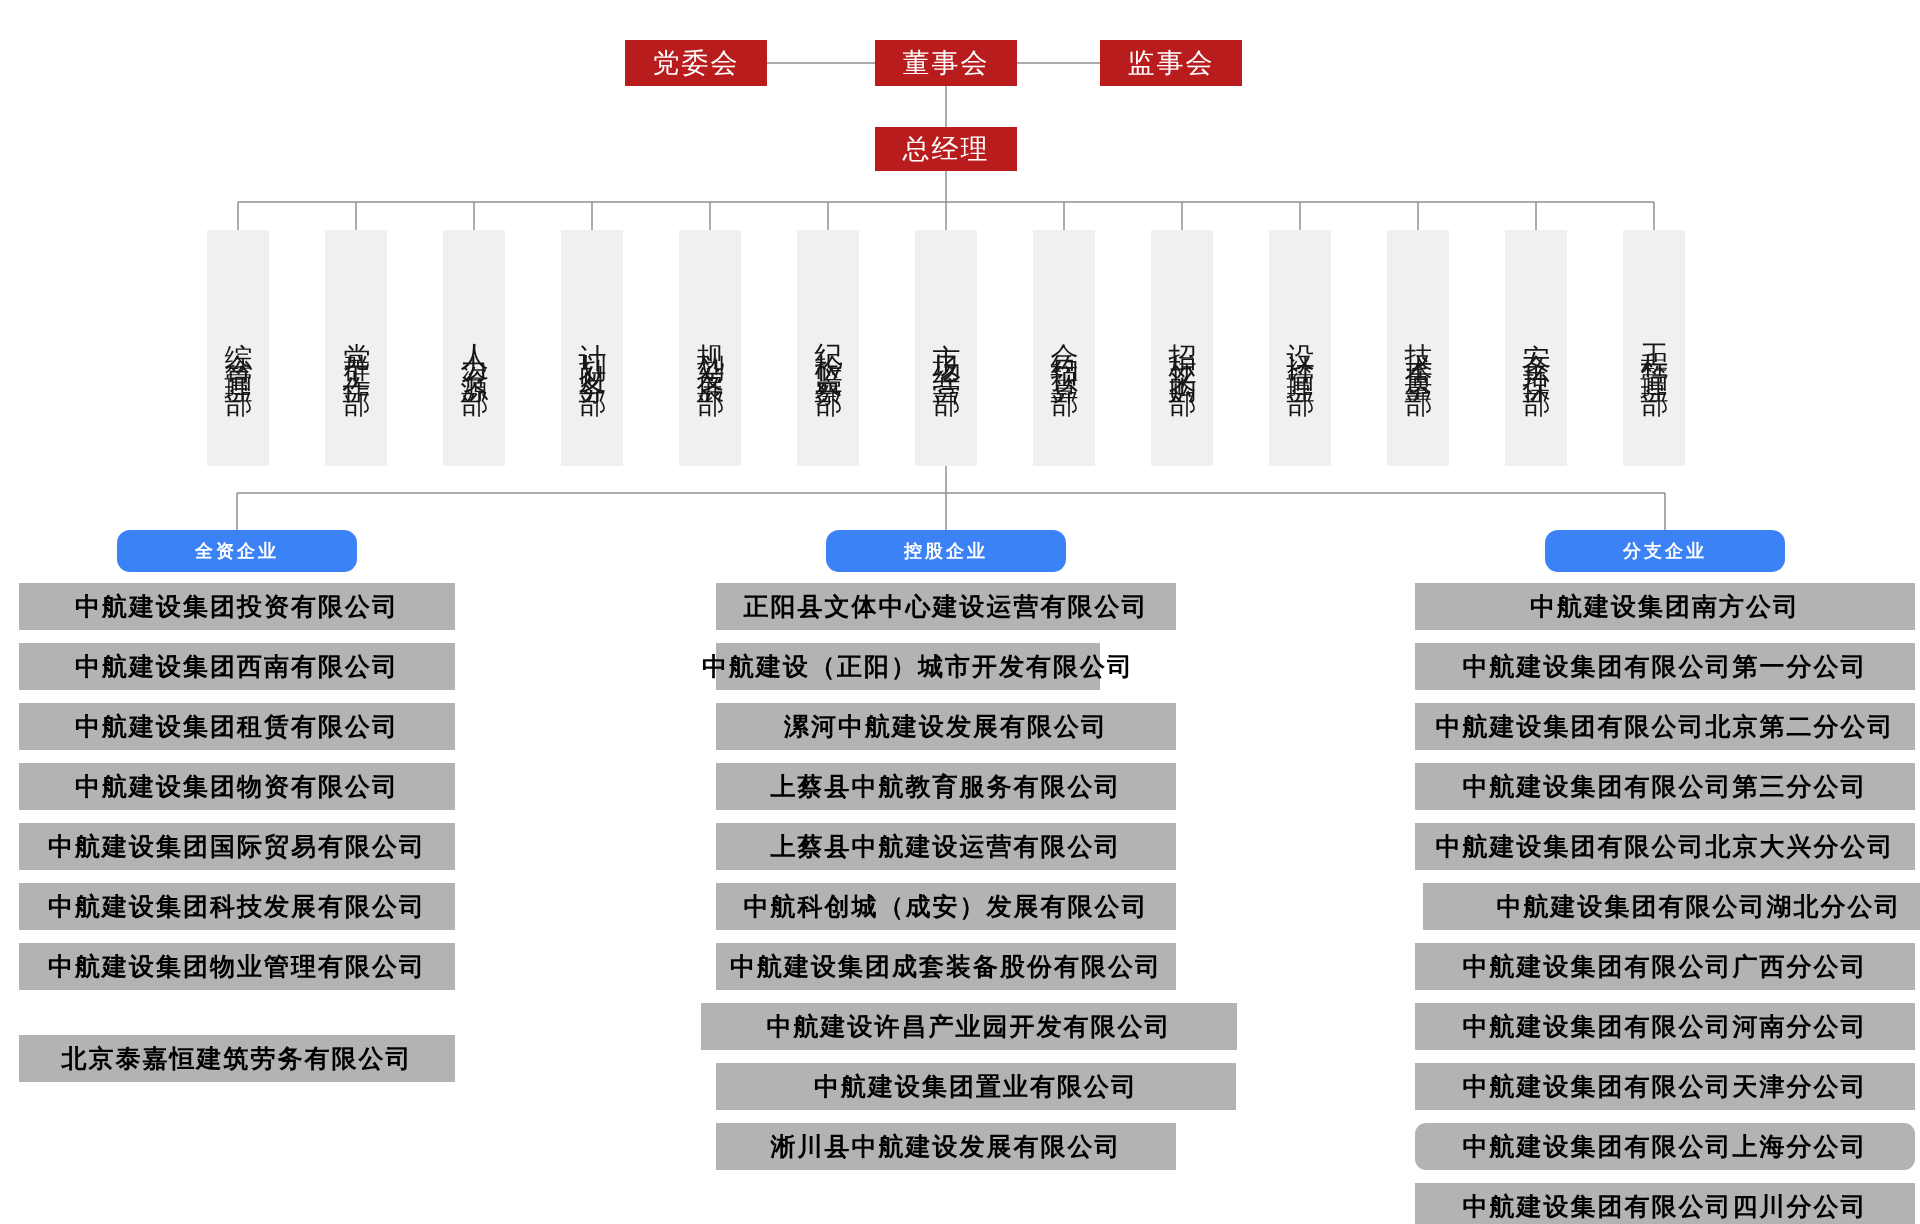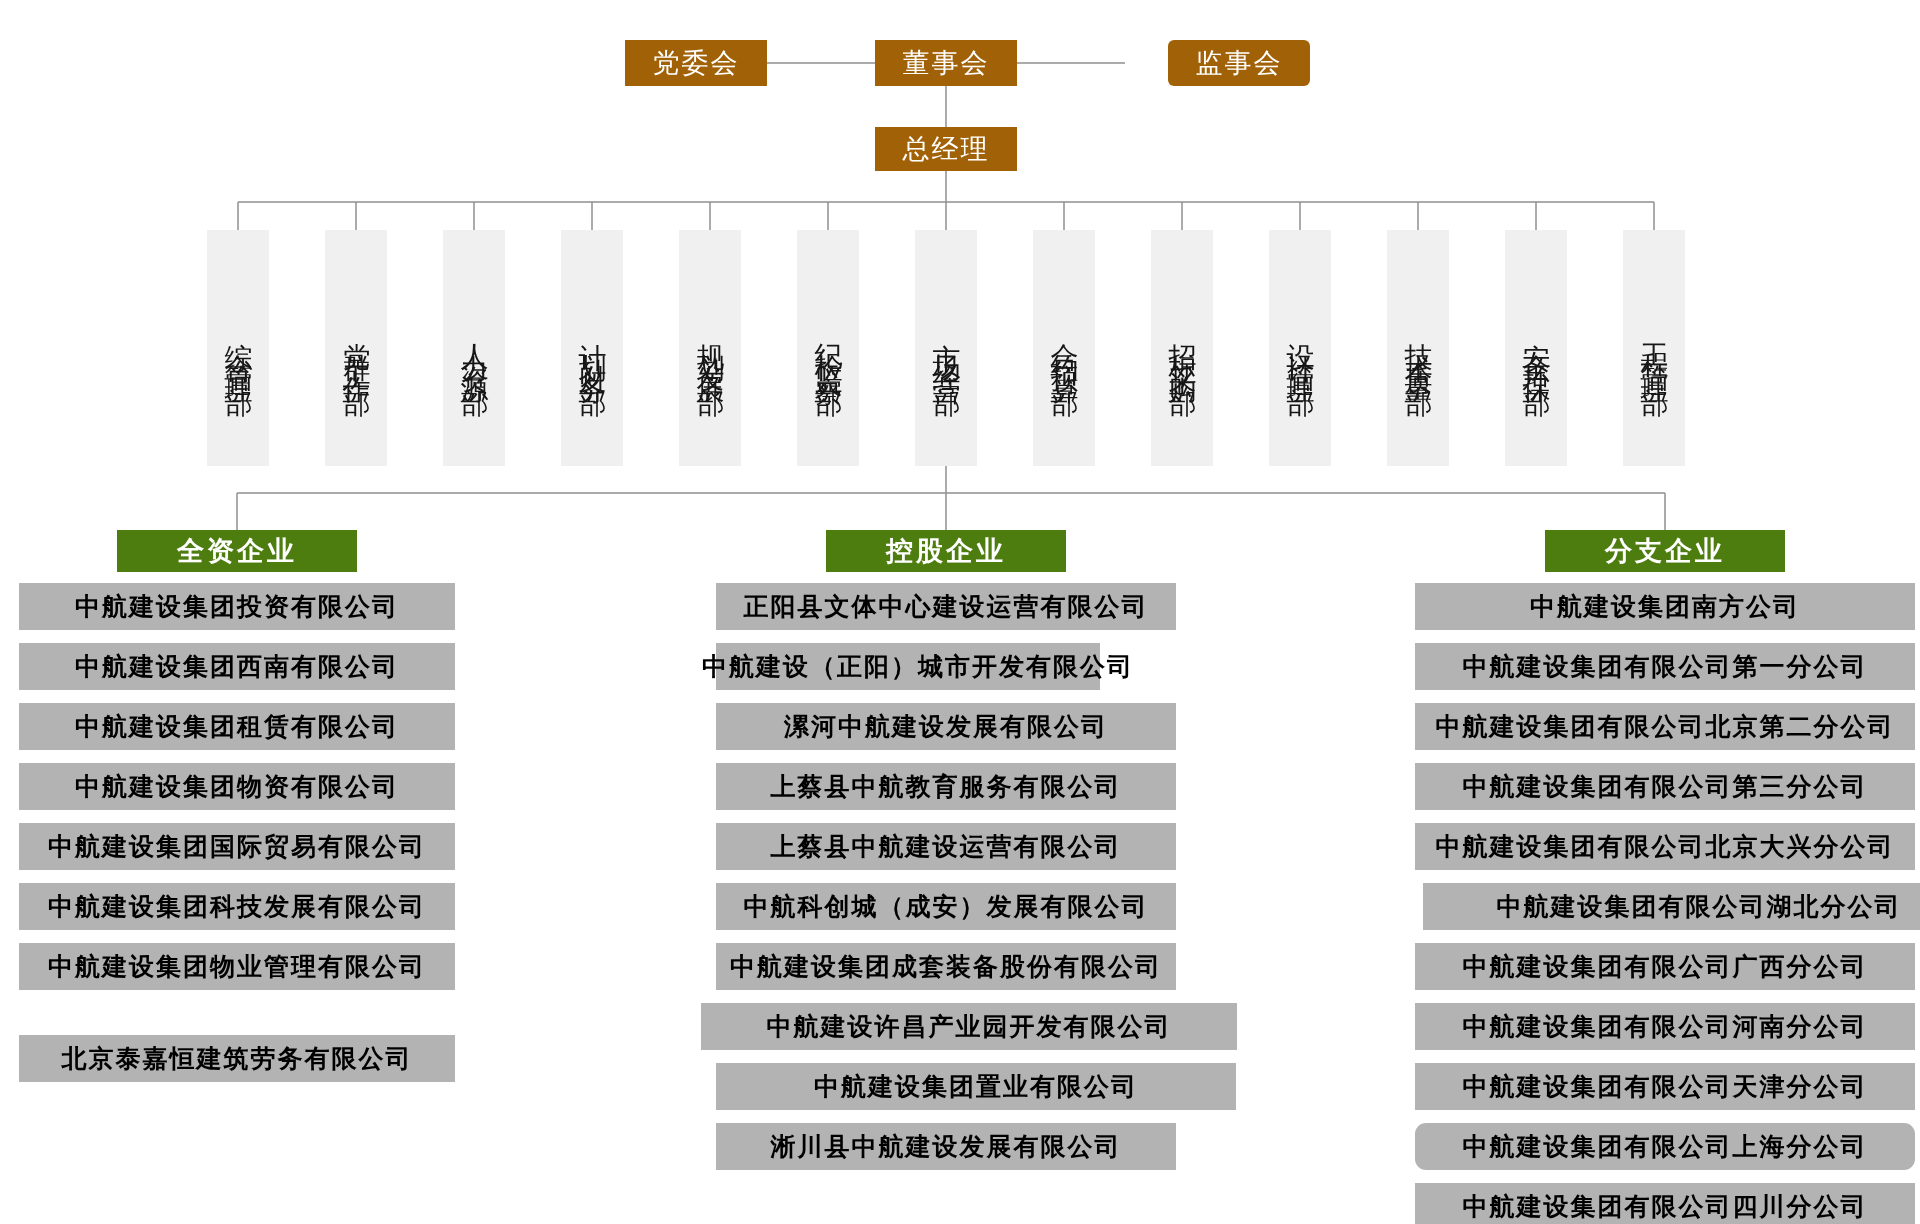--- a/index.html
+++ b/index.html
@@ -7,49 +7,50 @@
     position: relative;
     width: 1920px;
     height: 1224px;
     overflow: hidden;
     background: #ffffff;
     font-family: "Liberation Sans", sans-serif;
   }
   #wires { position: absolute; left: 0; top: 0; z-index: 0; }
   .node { position: absolute; display: flex; align-items: center; justify-content: center; z-index: 1; box-sizing: border-box; }
   .blue-box {
-    background: #a16207;
+    background: #b91c1c;
     color: #ffffff;
     font-size: 27px;
     letter-spacing: 2px;
     font-family: Liberation Serif, serif;
   }
   .top-box { width: 142px; height: 46px; }
   .gm-box  { width: 142px; height: 44px; }
   .dept-box {
     background: #f0f0f0;
     color: #161616;
     width: 62px;
     height: 236px;
     font-size: 28px;
   }
   .dept-box span {
     writing-mode: vertical-rl;
     text-orientation: upright;
     letter-spacing: 11px;
   }
   .group-header {
-    background: #4d7c0f;
+    background: #3b82f6;
     color: #ffffff;
     width: 240px;
     height: 42px;
     font-family: "Liberation Serif", serif;
     font-weight: bold;
-    font-size: 27px;
+    font-size: 18px;
     letter-spacing: 3px;
+    border-radius: 13px;
   }
   .company-box {
     background: #b3b3b3;
     color: #000000;
     height: 47px;
     font-family: "Liberation Serif", serif;
     font-weight: bold;
     font-size: 25px;
     letter-spacing: 2px;
     white-space: nowrap;
@@ -82,21 +83,21 @@
       <line x1="237" y1="493" x2="1665" y2="493" stroke="#8f8f8f" stroke-width="1.5"></line>
       <line x1="237" y1="493" x2="237" y2="530" stroke="#8f8f8f" stroke-width="1.5"></line>
       <line x1="946" y1="493" x2="946" y2="530" stroke="#8f8f8f" stroke-width="1.5"></line>
       <line x1="1665" y1="493" x2="1665" y2="530" stroke="#8f8f8f" stroke-width="1.5"></line>
     </svg>
 
   <div class="node blue-box top-box" style="left:625px; top:40px;">党委会</div>
 
   <div class="node blue-box top-box" style="left:875px; top:40px;">董事会</div>
 
-  <div class="node blue-box top-box" style="left:1168px; top:40px;border-radius:6px;">监事会</div>
+  <div class="node blue-box top-box" style="left:1100px; top:40px;">监事会</div>
 
   <div class="node blue-box gm-box" style="left:875px; top:127px;">总经理</div>
 
   <div id="departments">
       <div class="node dept-box" style="left: 207px; top: 230px;">
         <span>综合管理部</span>
       </div>
       <div class="node dept-box" style="left: 325px; top: 230px;">
         <span>党群工作部</span>
       </div>

